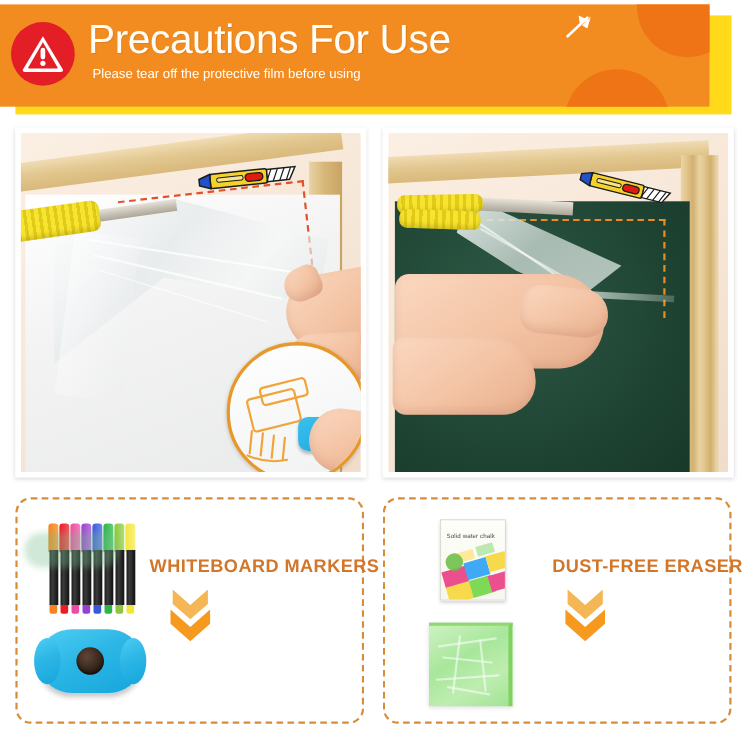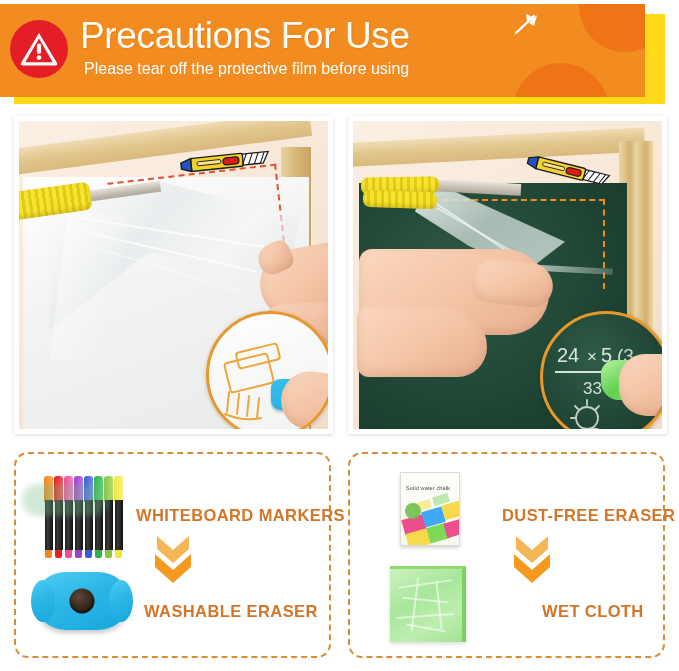--- a/index.html
+++ b/index.html
@@ -49,21 +49,21 @@
     letter-spacing: -0.4px; line-height: 44px;
     text-shadow: 1px 1px 0 rgba(150,70,10,0.18);
     white-space: nowrap;
   }
   .title-tick {
     position: absolute; left: 512px; top: 12px;
     width: 26px; height: 26px;
   }
   .banner-sub {
     position: absolute; left: 84px; top: 60px;
-    font-size: 16px; color: #FFFFFF; font-weight: normal;
+    font-size: 12px; color: #FFFFFF; font-weight: normal;
     white-space: nowrap;
   }
 
   
   .photo-card {
     position: absolute; top: 116px; width: 319px; height: 318px;
     background: #ffffff; border: 5px solid #ffffff;
     box-shadow: 0 1px 4px rgba(0,0,0,0.16);
     overflow: hidden;
   }
@@ -345,37 +345,20 @@
           <rect x="46" y="6" width="16" height="7" rx="3.2" fill="#E01B12" stroke="#1B1B1B" stroke-width="1.2"></rect>
           <path d="M66 4 L92 4 L86 15 L66 15 Z" fill="#FFFFFF" stroke="#1B1B1B" stroke-width="1.3"></path>
           <path d="M70 4 L65 15 M76 4 L71 15 M82 4 L77 15 M88 4 L83 15" stroke="#1B1B1B" stroke-width="1.1"></path>
         </svg>
       </div>
 
       <div class="hand" style="left:6px; top:128px; width:190px; height:86px; border-radius:14px 48px 44px 18px;"></div>
       <div class="hand" style="left:120px; top:140px; width:80px; height:44px; border-radius:28px 34px 30px 24px; transform:rotate(6deg);"></div>
       <div class="hand" style="left:4px; top:186px; width:130px; height:70px; border-radius:10px 40px 30px 12px;"></div>
 
-      <div class="bubble bubble-cb" style="right:-10px; bottom:-14px; width:132px; height:132px;">
-        <svg width="132" height="132" viewBox="0 0 132 132" style="position:absolute;left:0;top:0;">
-          <text x="14" y="48" font-family="Liberation Sans, sans-serif" font-size="20" fill="#EAF2EC" opacity="0.93">24</text>
-          <text x="44" y="48" font-family="Liberation Sans, sans-serif" font-size="17" fill="#EAF2EC" opacity="0.9">×</text>
-          <text x="58" y="48" font-family="Liberation Sans, sans-serif" font-size="20" fill="#EAF2EC" opacity="0.93">5</text>
-          <text x="74" y="48" font-family="Liberation Sans, sans-serif" font-size="19" fill="#EAF2EC" opacity="0.85">(3</text>
-          <path d="M12 58 L92 58" stroke="#EAF2EC" stroke-width="2" opacity="0.9"></path>
-          <text x="40" y="80" font-family="Liberation Sans, sans-serif" font-size="17" fill="#EAF2EC" opacity="0.88">33</text>
-          <g stroke="#DCE9DE" stroke-width="1.8" fill="none" opacity="0.85" stroke-linecap="round">
-            <circle cx="44" cy="104" r="11"></circle>
-            <path d="M44 86 L44 91 M28 104 L33 104 M32 92 L36 96 M56 92 L52 96"></path>
-            <path d="M16 124 Q26 112 40 118 Q54 110 64 122 Z" fill="rgba(225,236,228,0.35)"></path>
-          </g>
-        </svg>
-        <div class="cloth-mini" style="left:58px; top:46px; width:44px; height:40px; border-radius:14px 20px 16px 18px; background:linear-gradient(150deg,#B7F0A4 0%,#5FD14E 60%,#86E377 100%);"></div>
-        <div class="hand" style="right:-12px; top:40px; width:62px; height:62px; border-radius:26px 16px 22px 28px;"></div>
-      </div>
     </div>
   </div>
 
   <div class="info-card left">
     <div class="inner-rel">
 
       <div class="markers">
         <div class="marker">
             <div class="cap" style="background:linear-gradient(90deg,#F5851F,#FBA949);"></div>
             <div class="barrel"></div>
@@ -426,21 +409,20 @@
           <path d="M3 20 L21 36 L39 20 L39 33 L21 49 L3 33 Z" fill="#F59A1E"></path>
         </svg>
       </div>
 
       <div class="eraser-shadow"></div>
       <div class="eraser-big">
         <div class="eraser-body"></div>
         <div class="eraser-knob"></div>
       </div>
 
-      <div class="info-label label-bot-l">WASHABLE ERASER</div>
     </div>
   </div>
 
   <div class="info-card right">
     <div class="inner-rel">
 
       <div class="chalkbox">
         <div class="sq" style="left:2px; top:44px; width:22px; height:16px; background:#EC4F8E;"></div>
         <div class="sq" style="left:22px; top:36px; width:21px; height:16px; background:#3FA9F5;"></div>
         <div class="sq" style="left:42px; top:30px; width:18px; height:15px; background:#F7D94C;"></div>
@@ -464,17 +446,16 @@
 
       <div class="cloth-big">
         <div class="cloth-tex" style="left:8px; top:14px; width:54px; height:2px; transform:rotate(-8deg); border-radius:2px;"></div>
         <div class="cloth-tex" style="left:12px; top:30px; width:46px; height:2px; transform:rotate(6deg); border-radius:2px;"></div>
         <div class="cloth-tex" style="left:6px; top:46px; width:58px; height:2px; transform:rotate(-4deg); border-radius:2px;"></div>
         <div class="cloth-tex" style="left:16px; top:58px; width:40px; height:2px; transform:rotate(10deg); border-radius:2px;"></div>
         <div class="cloth-tex" style="left:24px; top:8px; width:2px; height:54px; transform:rotate(7deg); border-radius:2px;"></div>
         <div class="cloth-tex" style="left:48px; top:12px; width:2px; height:48px; transform:rotate(-6deg); border-radius:2px;"></div>
       </div>
 
-      <div class="info-label label-bot-r">WET CLOTH</div>
     </div>
   </div>
 
 </div>
 
 </body></html>

